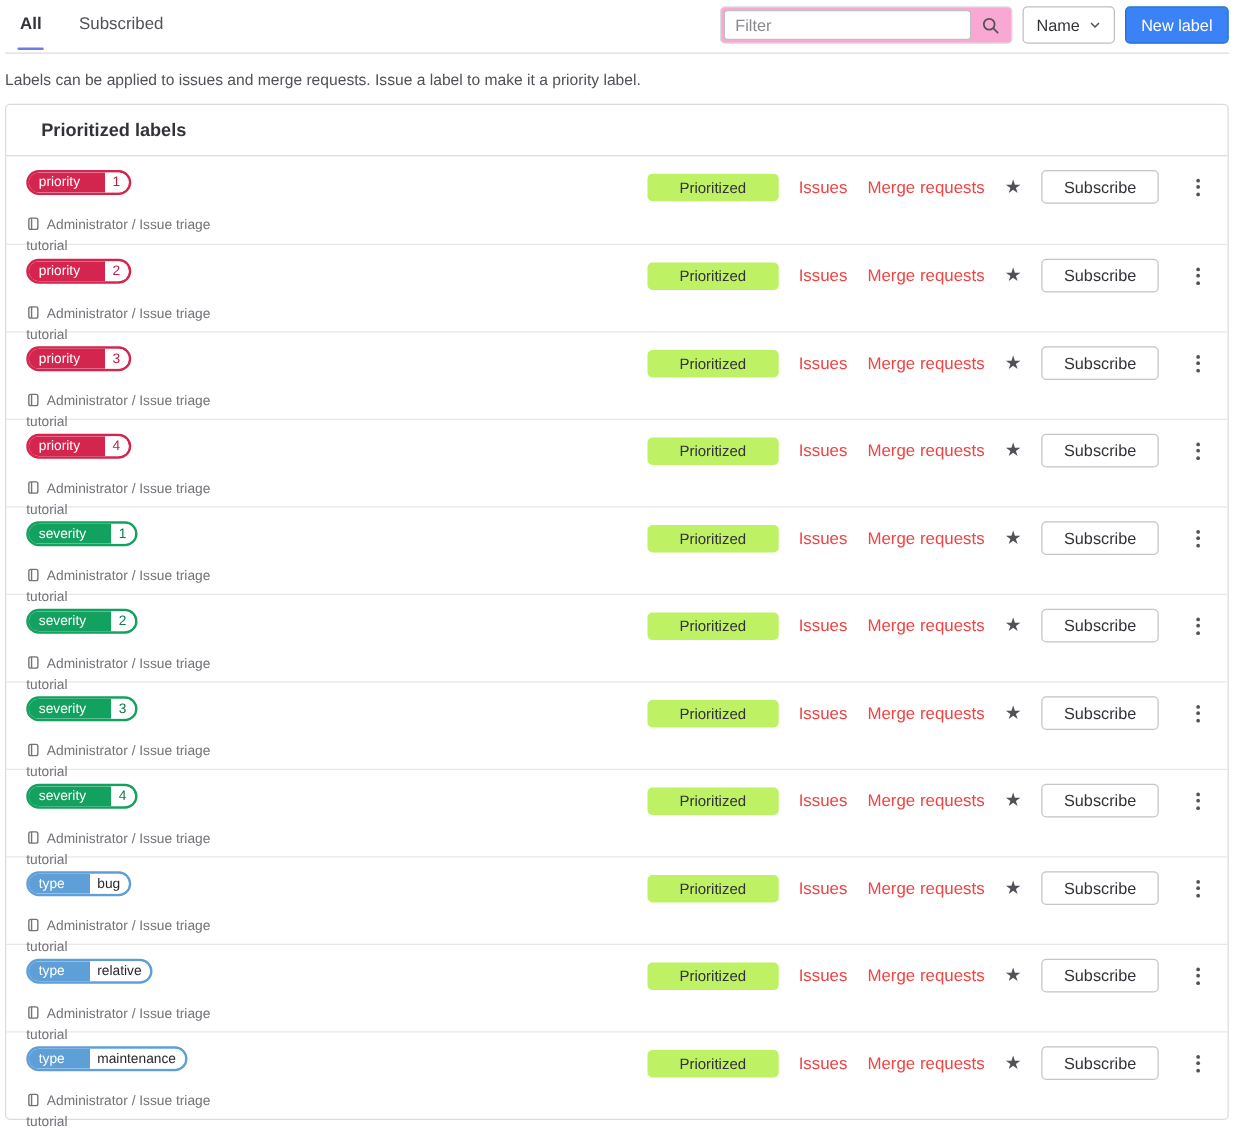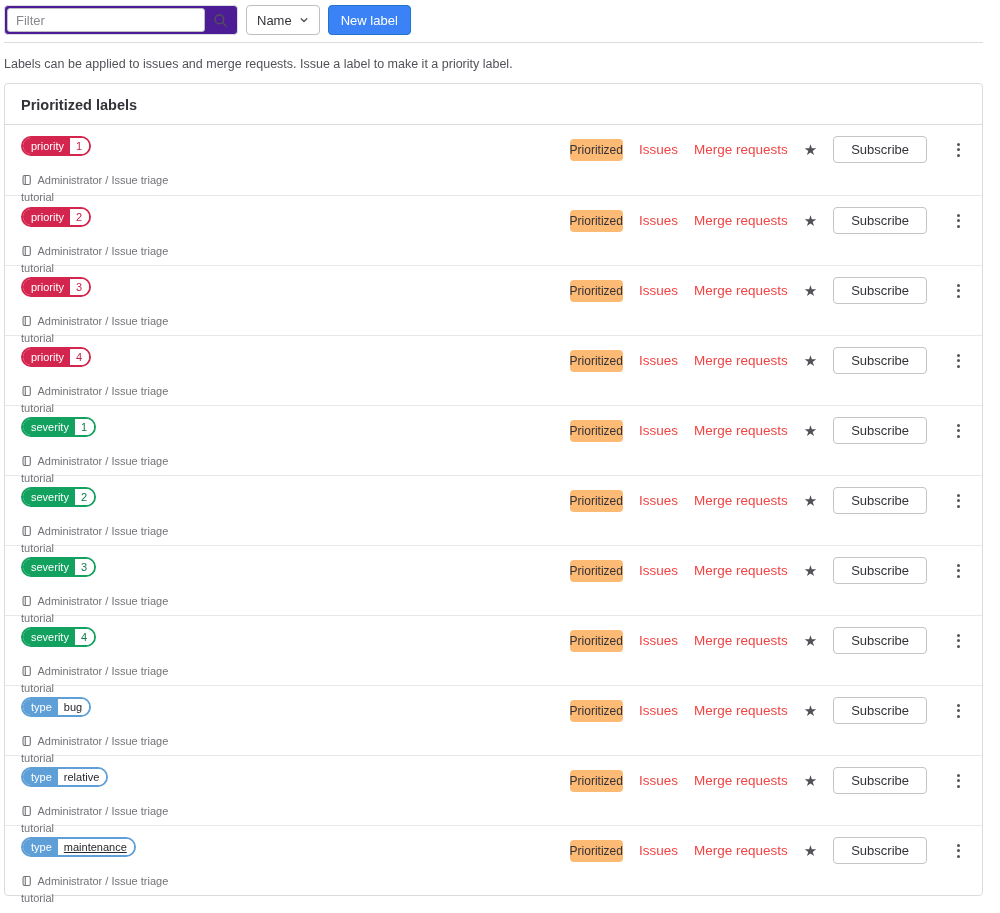--- a/index.html
+++ b/index.html
@@ -37,21 +37,21 @@
     border-radius: 2px;
   }
   .controls { display: flex; gap: 8px; align-items: center; margin-bottom: 7px; }
   .search-group {
     display: flex;
     align-items: center;
     border: 1px solid #dcdcde;
     border-radius: 4px;
     padding: 2px;
     height: 30px;
-    background: #4c1d95;
+    background: #f9a8d4;
   }
   .search-group input {
     width: 198px;
     height: 24px;
     border: 1px solid #bfbfc3;
     border-radius: 3px;
     padding: 0 8px;
     font-size: 13px;
     font-family: "Liberation Sans", sans-serif;
     color: #333238;
@@ -96,21 +96,21 @@
   
   .card {
     border: 1px solid #dcdcde;
     border-radius: 4px;
     background: #fff;
   }
   .card-header {
     padding: 13px 16px 11px;
     border-bottom: 1px solid #dcdcde;
   }
-  .card-title { font-size: 14.5px; font-weight: 700; color: #333238; }
+  .card-title { font-size: 14.5px; font-weight: 700; color: #333238; margin-left: 12px; }
   .card-subtitle { margin-top: 5px; font-size: 12.5px; color: #626168; }
 
   .label-list { list-style: none; }
   .label-row {
     display: flex;
     justify-content: space-between;
     align-items: flex-start;
     padding: 11px 16px 9px;
     height: 70px;
   }
@@ -123,56 +123,60 @@
     align-items: stretch;
     border: 2px solid;
     border-radius: 11px;
     overflow: hidden;
     height: 20px;
     font-size: 11px;
     font-weight: 500;
     line-height: 1;
     cursor: pointer;
   }
-  .lbl-scope { color: #fff; display: flex; align-items: center; padding: 0 6px 0 8px; }
+  .lbl-scope { color: #fff; display: flex; align-items: center; padding: 0 20px 0 8px; }
   .lbl-value { background: #fff; display: flex; align-items: center; padding: 0 7px 0 6px; }
 
   .project-path {
     margin-top: 17px;
     max-width: 178px;
     font-size: 11px;
     line-height: 1.32;
     color: #737278;
   }
   .proj-icon { display: inline-block; vertical-align: -2px; margin-right: 3px; }
 
   .row-right { display: flex; align-items: center; gap: 16px; margin-top: 0; }
   .badge-prioritized {
-    background: #fdba74;
+    background: #bef264;
     color: #333238;
     font-size: 12px;
-    padding: 4px 0;
+    padding: 4px 26px;
     border-radius: 4px;
   }
   .link { color: #ef4444; text-decoration: none; font-size: 13.5px; cursor: pointer; }
   .star { color: #535158; font-size: 15px; cursor: pointer; line-height: 1; }
   .btn.subscribe { padding: 5px 17px; font-size: 13px; border-color: #c4c4c9; }
   .kebab-btn {
     border: none; background: transparent;
     display: flex; flex-direction: column; gap: 2.5px;
     padding: 5px 6px; cursor: pointer; margin-left: 8px;
   }
   .kdot { width: 3px; height: 3px; border-radius: 50%; background: #535158; }
 </style>
 </head>
 <body>
 
 <div class="container">
 
   <div class="topbar">
+    <ul class="tabs">
+      <li class="tab active">All</li>
+      <li class="tab">Subscribed</li>
+    </ul>
     <div class="controls">
       <div class="search-group">
         <input type="text" placeholder="Filter" style="">
         <button class="search-btn">
           <svg width="15" height="15" viewBox="0 0 16 16" fill="none" stroke="#535158" stroke-width="1.5" stroke-linecap="round">
             <circle cx="6.8" cy="6.8" r="4.6"></circle>
             <path d="M10.4 10.4 L14 14"></path>
           </svg>
         </button>
       </div>
@@ -492,21 +496,21 @@
               <span class="kdot"></span>
               <span class="kdot"></span>
       </button>
     </div>
   </li>
 
   <li class="label-row">
     <div class="row-left">
       <span class="scoped-label" style="border-color: rgb(95, 159, 215);">
         <span class="lbl-scope" style="background: rgb(95, 159, 215);">type</span>
-        <span class="lbl-value" style="color: rgb(40, 39, 45); text-decoration: underline;">maintenance</span>
+        <span class="lbl-value" style="color: rgb(40, 39, 45);">maintenance</span>
       </span>
       <div class="project-path">
         <span class="proj-icon">
           <svg width="11" height="12" viewBox="0 0 16 16" fill="none" stroke="#737278" stroke-width="1.6">
             <rect x="3" y="1.5" width="10.5" height="13" rx="2.2"></rect>
             <path d="M6.2 1.5 v13"></path>
           </svg>
         </span>
         <span>Administrator / Issue triage tutorial</span>
       </div>

